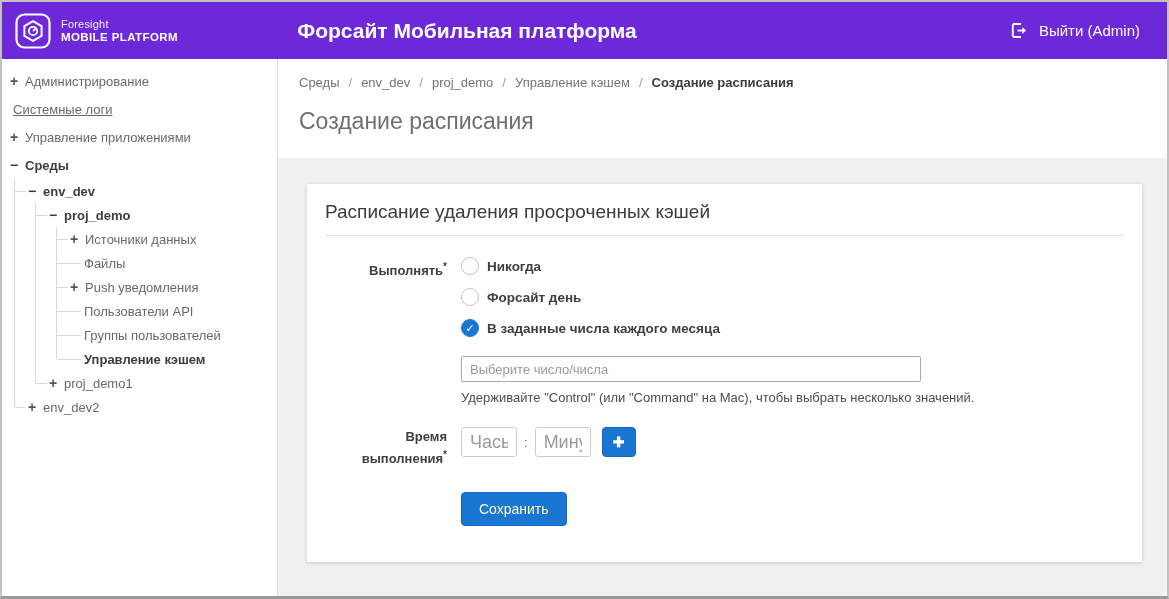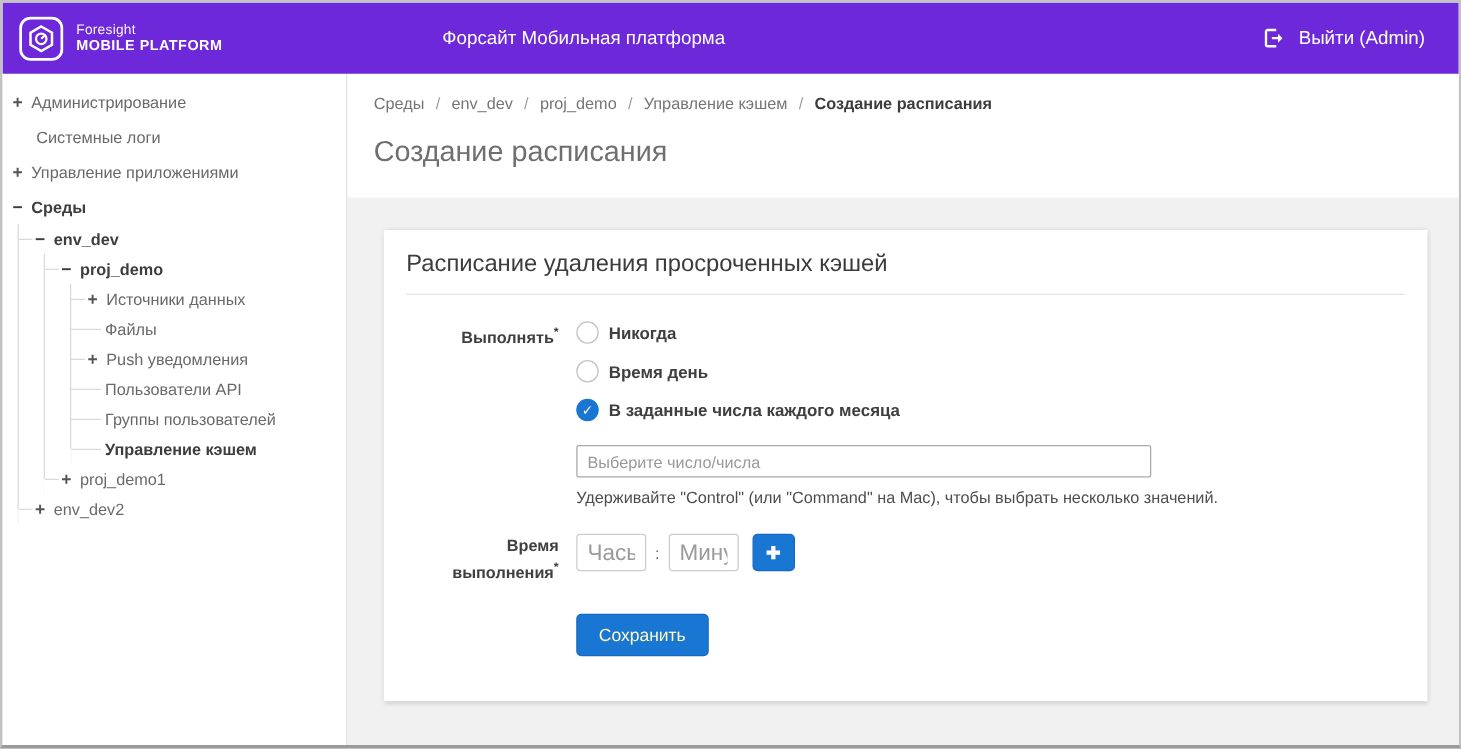--- a/index.html
+++ b/index.html
@@ -11,34 +11,34 @@
     display:flex; flex-direction:column; overflow:hidden; position:relative;
   }
 
   
   .header { height:57px; min-height:57px; background:#6d28d9; color:#fff;
     display:flex; align-items:center; position:relative; }
   .logo { display:flex; align-items:center; gap:10px; margin-left:13px; }
   .logo-text .l1 { font-size:11px; font-weight:400; opacity:.95; letter-spacing:.2px; }
   .logo-text .l2 { font-size:11.5px; font-weight:700; letter-spacing:.4px; margin-top:1px; }
   .header-title { position:absolute; left:465px; transform:translateX(-50%);
-    font-size:15px; font-weight:400; white-space:nowrap; }
+    font-size:21px; font-weight:700; white-space:nowrap; }
   .logout { position:absolute; right:27px; display:flex; align-items:center; gap:11px;
     font-size:15px; cursor:pointer; background:none; border:none; color:#fff; }
 
   
   .body { flex:1; display:flex; min-height:0; }
 
   
   .sidebar { width:276px; min-width:276px; background:#fff; border-right:1px solid #dcdcdc;
     padding:8px 0 0 0; font-size:13px; color:#696969; overflow:hidden; }
   .trow { display:flex; align-items:center; height:24px; position:relative;
     white-space:nowrap; cursor:pointer; }
   .trow.l0 { height:28px; padding-left:8px; }
-  .trow.l0.noicon { padding-left:26px; }
+  .trow.l0.noicon { padding-left:10px;text-decoration:underline; }
   .trow.bold .tlabel, .trow.bold .ticon { font-weight:700; color:#3d3d3d; }
   .ticon { width:14px; min-width:14px; font-weight:700; font-size:14px; color:#545454;
     line-height:1; text-align:left; }
   .tlabel { padding-left:1px; }
   .tgroup { margin-left:12px; border-left:1px solid #d9d9d9; }
   .tgroup .tgroup { margin-left:20px; }
   .tgroup > .trow::before { content:""; width:11px; min-width:11px; height:1px;
     background:#d9d9d9; margin-right:2px; }
   .tgroup > .trow.noicon::before { width:24px; min-width:24px; }
   .tgroup > .trow.tlast::after { content:""; position:absolute; left:-1px; top:12px;
@@ -203,21 +203,21 @@
 
             <div class="frow">
               <div class="flabel"><span>Выполнять</span><sup class="req">*</sup></div>
               <div class="controls">
                 <div class="radio-row">
                   <span class="radio"></span>
                   <span class="radio-label">Никогда</span>
                 </div>
                 <div class="radio-row">
                   <span class="radio"></span>
-                  <span class="radio-label">Время день</span>
+                  <span class="radio-label">Форсайт день</span>
                 </div>
                 <div class="radio-row">
                   <span class="radio checked">✓</span>
                   <span class="radio-label">В заданные числа каждого месяца</span>
                 </div>
                 <input class="sel-input" type="text" placeholder="Выберите число/числа" style="">
                 <div class="help">Удерживайте "Control" (или "Command" на Mac), чтобы выбрать несколько значений.</div>
               </div>
             </div>
 

